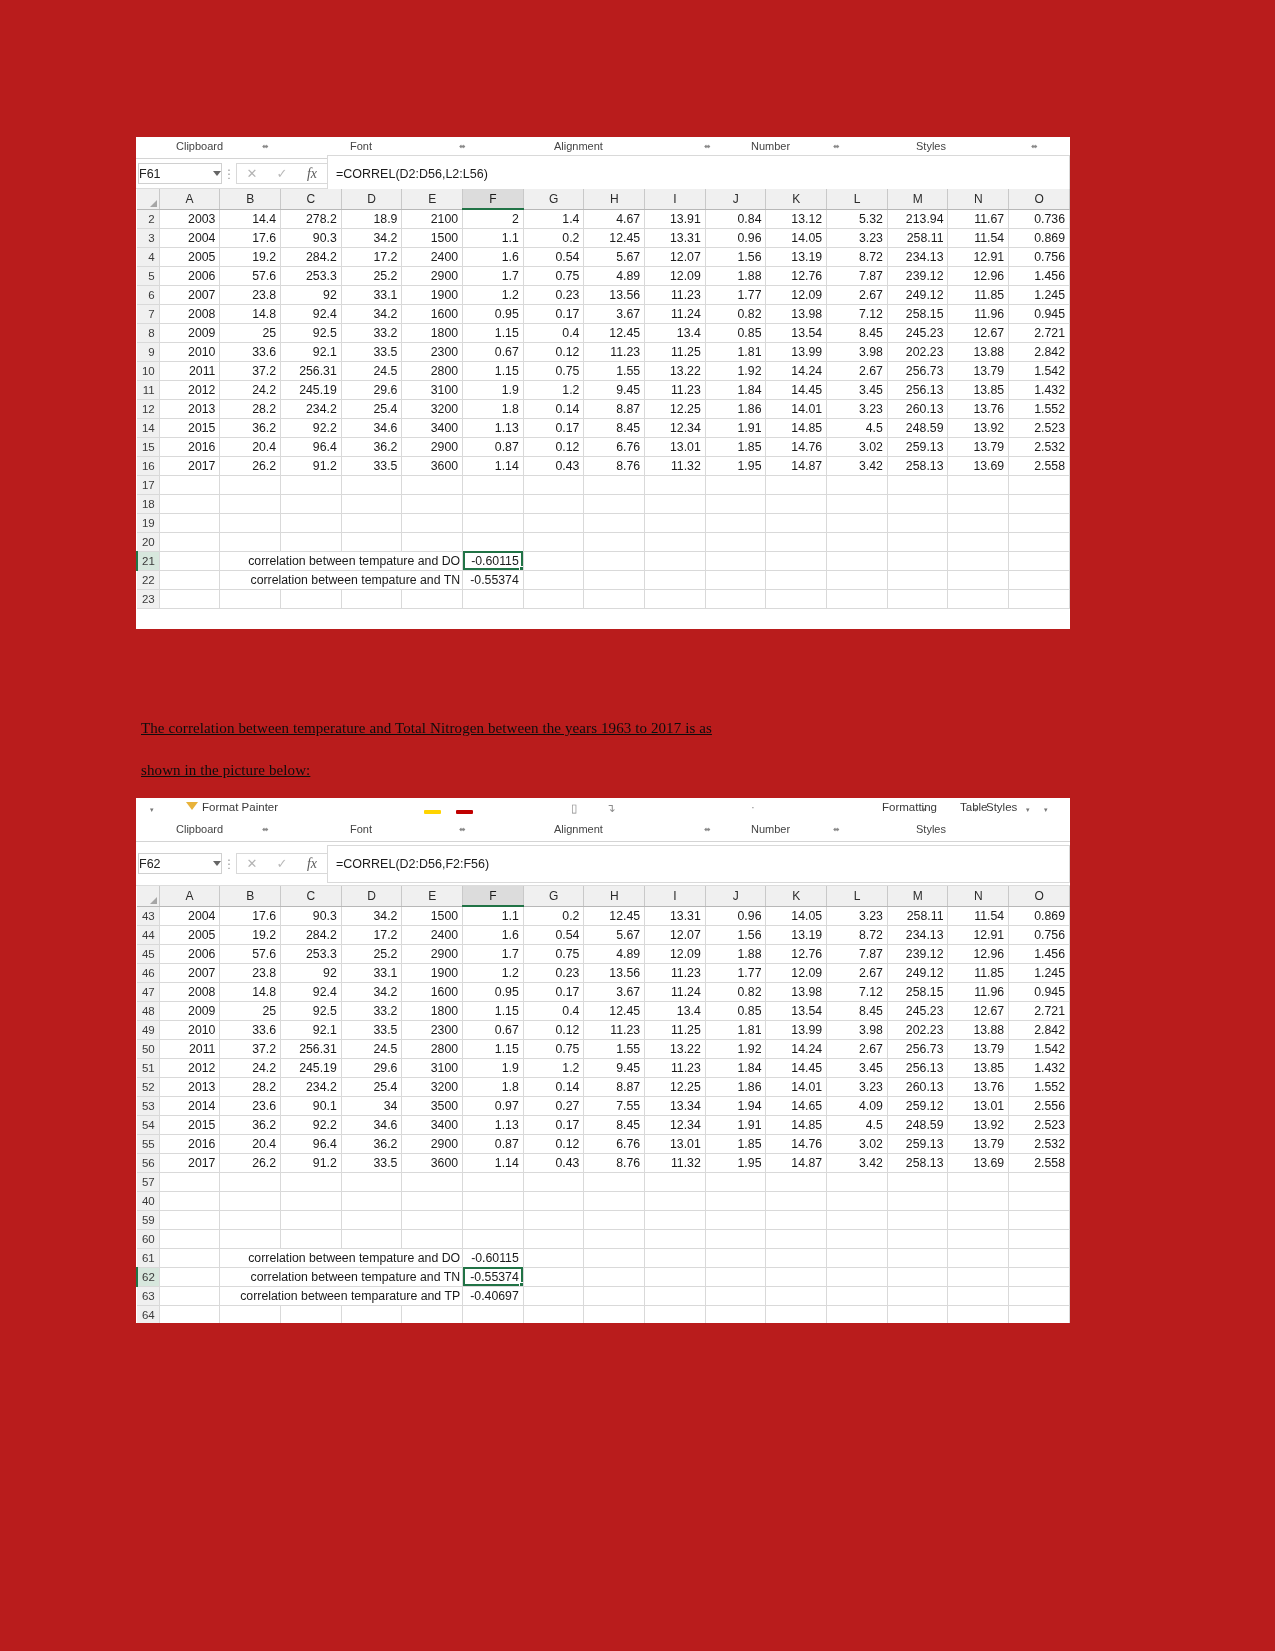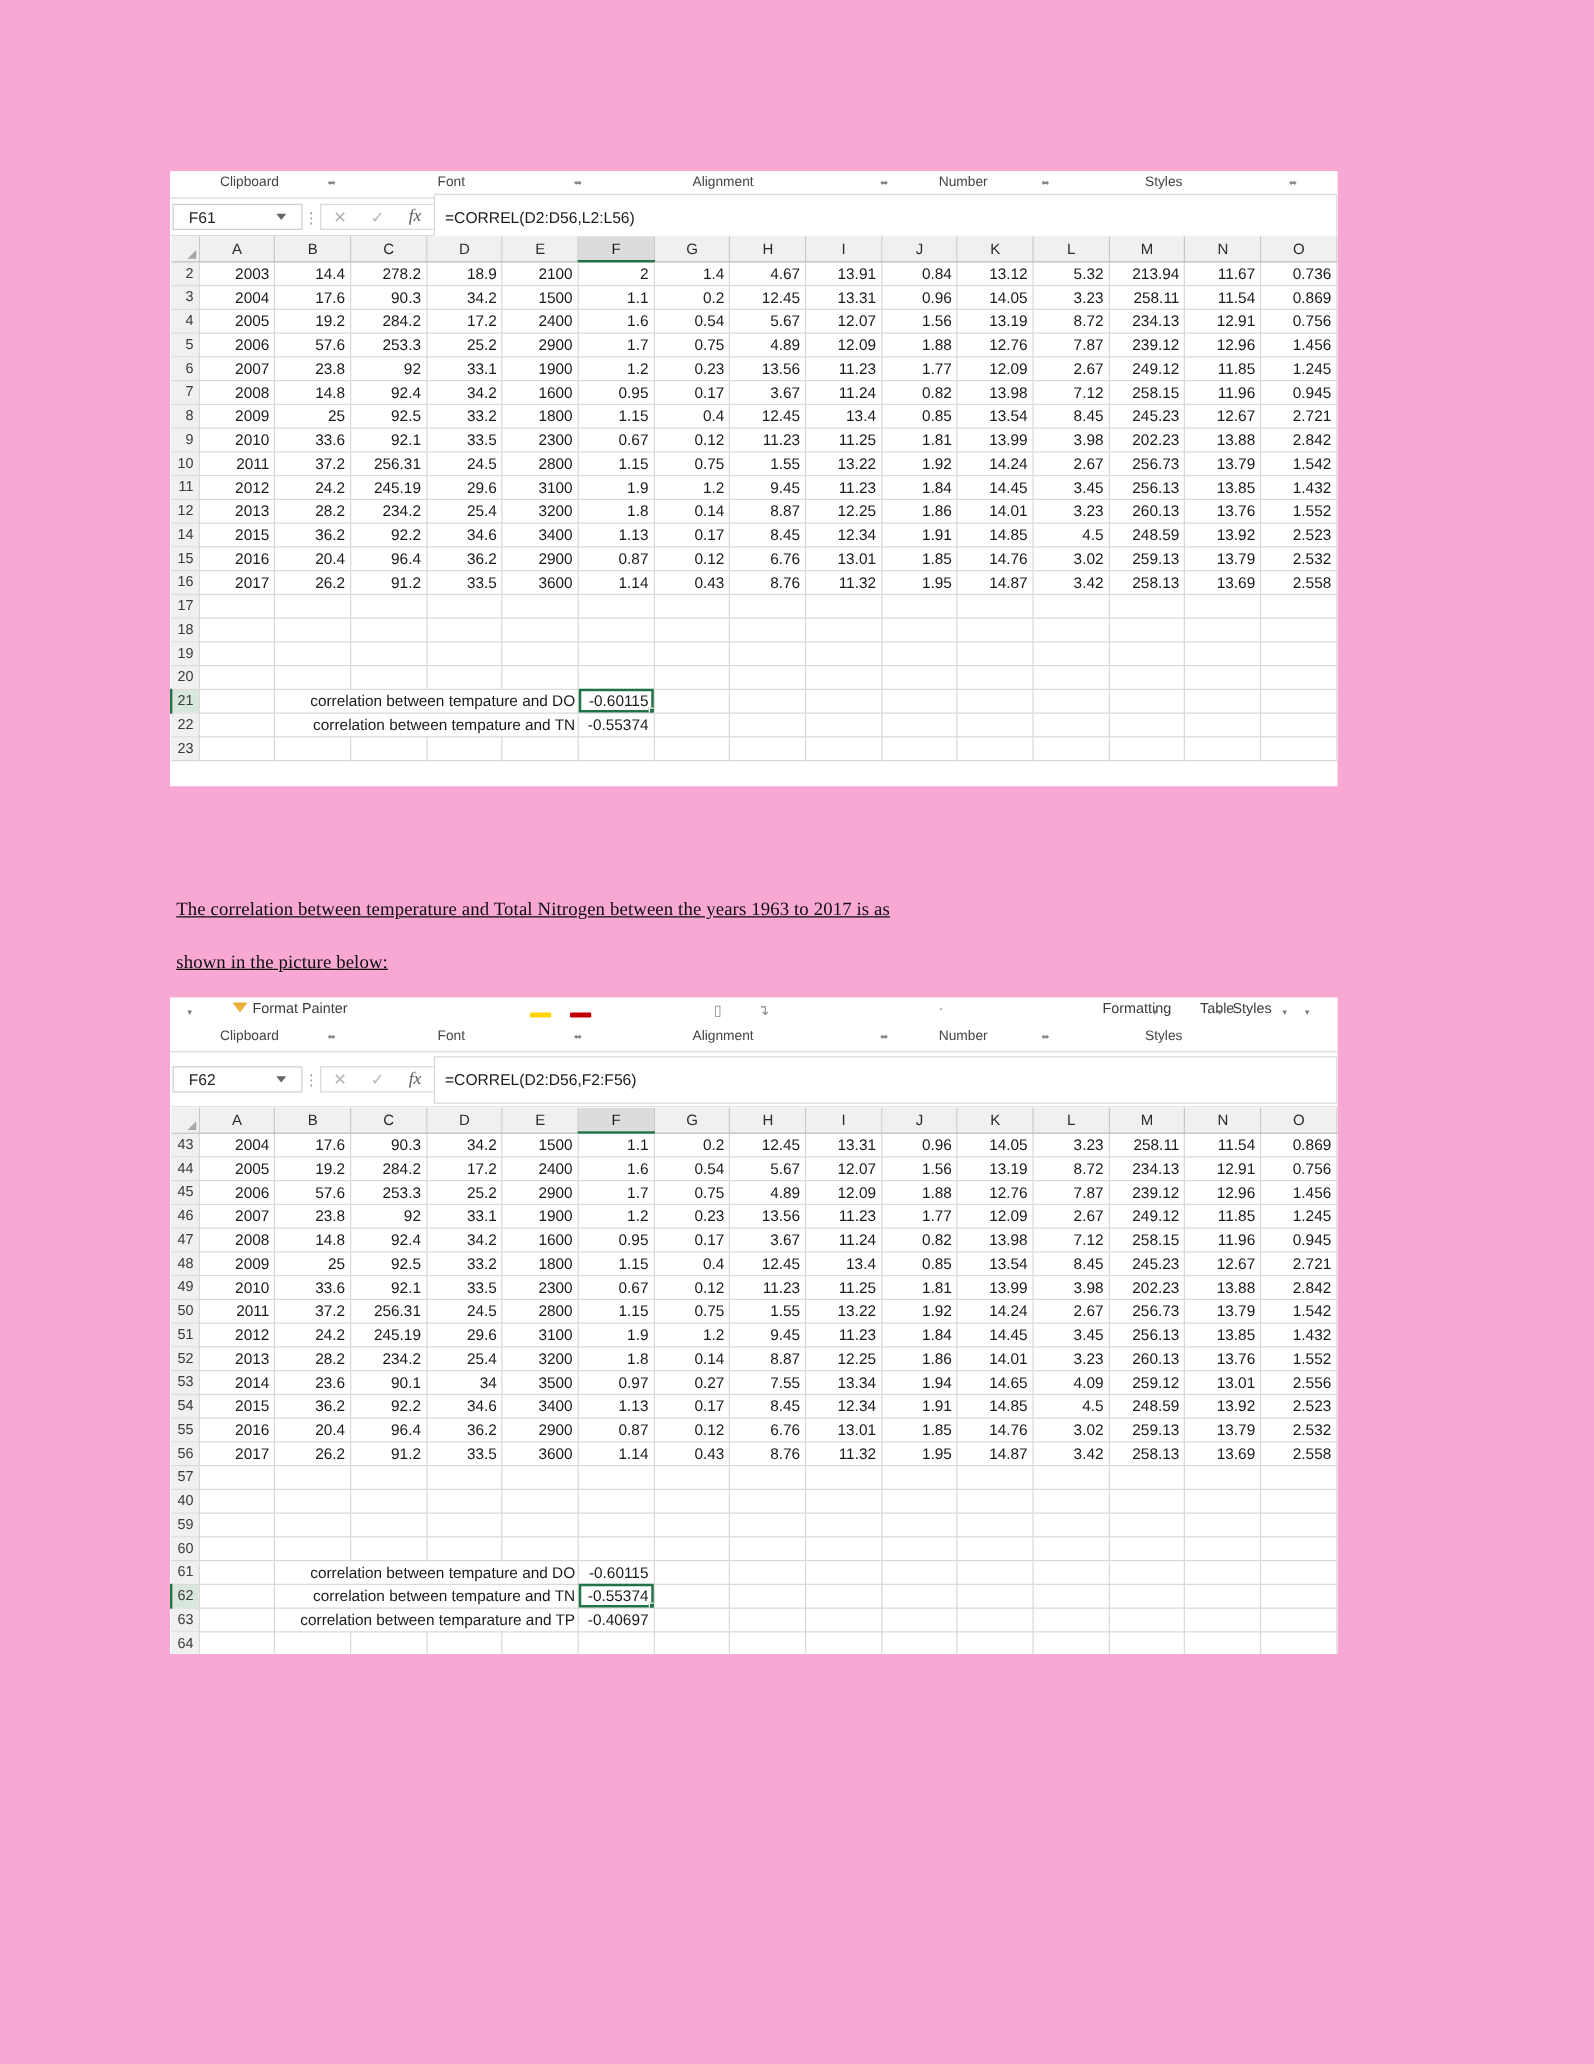--- a/index.html
+++ b/index.html
@@ -6,21 +6,21 @@
   * { box-sizing: border-box; }
   html, body {
     margin: 0; padding: 0;
     width: 1275px; height: 1651px;
     background: #ffffff;
     font-family: "Liberation Sans", sans-serif;
   }
   .page {
     position: relative;
     width: 1275px; height: 1651px;
-    background: #f9a8d4;
+    background: #b91c1c;
     overflow: hidden;
   }
 
   
   .xl {
     position: absolute;
     background: #ffffff;
     overflow: hidden;
   }
   .xl-ribbon-bottom {
@@ -68,26 +68,26 @@
   
   .xl-fbar {
     position: relative;
     height: 30px;
     background: #ffffff;
     display: flex;
     align-items: center;
     border-bottom: 1px solid #dcdcdc;
   }
   .namebox {
-    width: 104px; height: 21px;
+    width: 84px; height: 21px;
     margin-left: 2px;
     border: 1px solid #d0d0d0;
     background: #fff;
     display: flex; align-items: center;
-    padding: 0 12px;
+    padding: 0 0;
     font-size: 12.5px; color: #222;
     position: relative;
   }
   .namebox .nb-text { flex: 1; }
   .nb-caret {
     width: 0; height: 0;
     border-left: 4px solid transparent;
     border-right: 4px solid transparent;
     border-top: 5px solid #666;
   }

